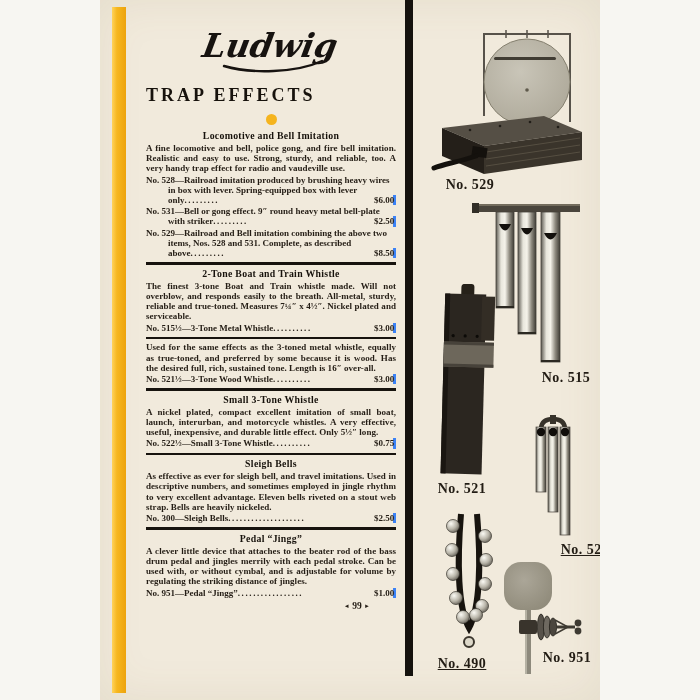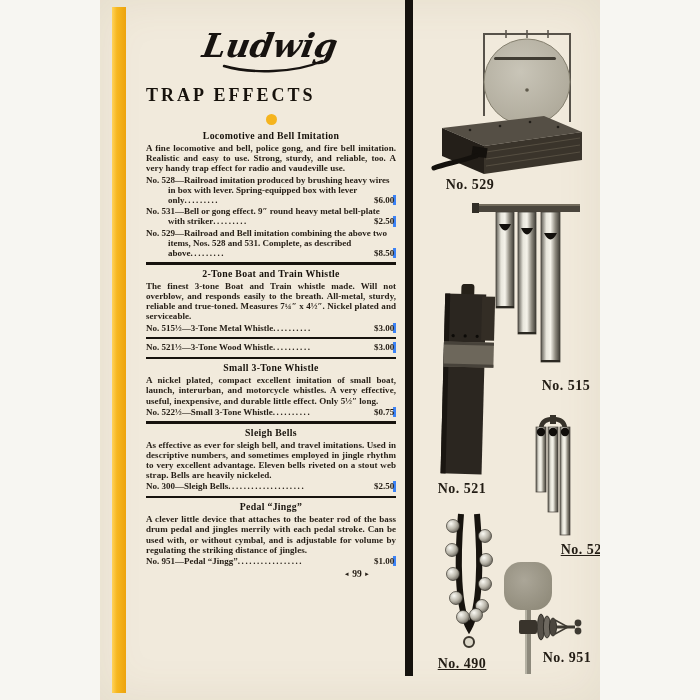--- a/index.html
+++ b/index.html
@@ -99,20 +99,21 @@
     </section>
 
     <section>
       <h3 class="sec-h">2-Tone Boat and Train Whistle</h3>
       <p class="sec-b">The finest 3-tone Boat and Train whistle made. Will not overblow, and responds easily to the breath.  All-metal, sturdy, reliable and true-toned.  Measures 7¼″ x 4½″.  Nickel plated and serviceable.</p>
       <p class="item"><span>No. 515½—3-Tone Metal Whistle</span><span class="dots">..........</span><span class="price">$3.00</span></p>
       <div class="rule"></div>
     </section>
 
     <section>
+      <p class="sec-b">Used for the same effects as the 3-toned metal whistle, equally as true-toned, and preferred by some because it is wood.  Has the desired full, rich, sustained tone.  Length is 16″ over-all.</p>
       <p class="item"><span>No. 521½—3-Tone Wood Whistle</span><span class="dots">..........</span><span class="price">$3.00</span></p>
       <div class="rule"></div>
     </section>
 
     <section>
       <h3 class="sec-h">Small 3-Tone Whistle</h3>
       <p class="sec-b">A nickel plated, compact excellent imitation of small boat, launch, interurban, and motorcycle whistles.  A very effective, useful, inexpensive, and durable little effect.  Only 5½″ long.</p>
       <p class="item"><span>No. 522½—Small 3-Tone Whistle</span><span class="dots">..........</span><span class="price">$0.75</span></p>
       <div class="rule"></div>
     </section>
@@ -171,21 +172,21 @@
         <rect x="69" y="16" width="19" height="150" fill="url(#metal)"></rect>
       </g>
       <rect x="24" y="110" width="18" height="2" fill="#2c2922"></rect>
       <rect x="46" y="136" width="18" height="2" fill="#2c2922"></rect>
       <rect x="69" y="164" width="19" height="2" fill="#2c2922"></rect>
       <path d="M27,28 q6,13 12,0 z" fill="#13100c"></path>
       <path d="M49,32 q6,13 12,0 z" fill="#13100c"></path>
       <path d="M72,37 q6.5,13 13,0 z" fill="#13100c"></path>
     </svg>
   </div>
-  <div class="figcap" style="left:432px; top:378px; width:68px;">No. 515</div>
+  <div class="figcap" style="left:432px; top:370px; width:68px;">No. 515</div>
 
   <div class="fig" style="left:336px; top:284px; width:60px; height:192px;">
     <svg viewBox="0 0 60 192">
       <g transform="rotate(1.5 30 96)">
         <rect x="23" y="0" width="13" height="13" rx="3" fill="#262119"></rect>
         <rect x="7" y="10" width="41" height="180" fill="#2b2620"></rect>
         <rect x="44" y="12" width="13" height="44" fill="#332d25"></rect>
         <rect x="7" y="10" width="5" height="180" fill="#1a1611"></rect>
         <circle cx="16" cy="52" r="1.6" fill="#0c0a07"></circle>
         <circle cx="28" cy="52" r="1.6" fill="#0c0a07"></circle>

